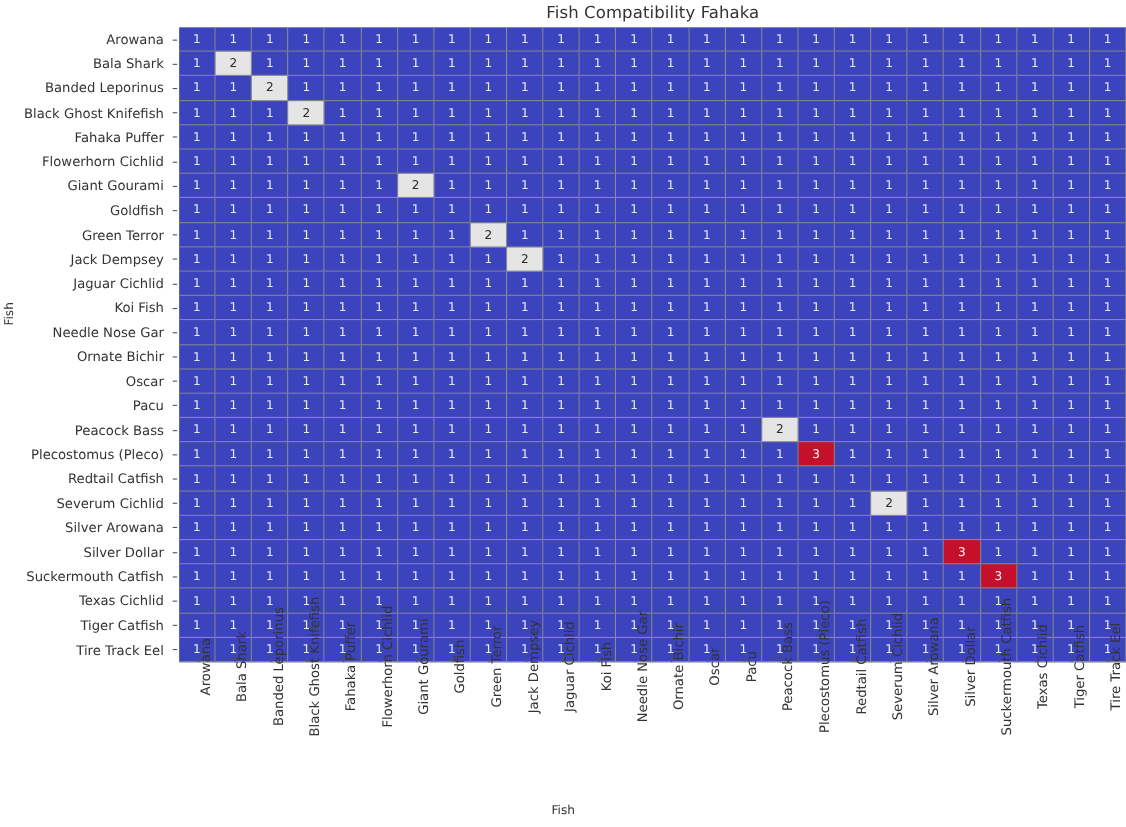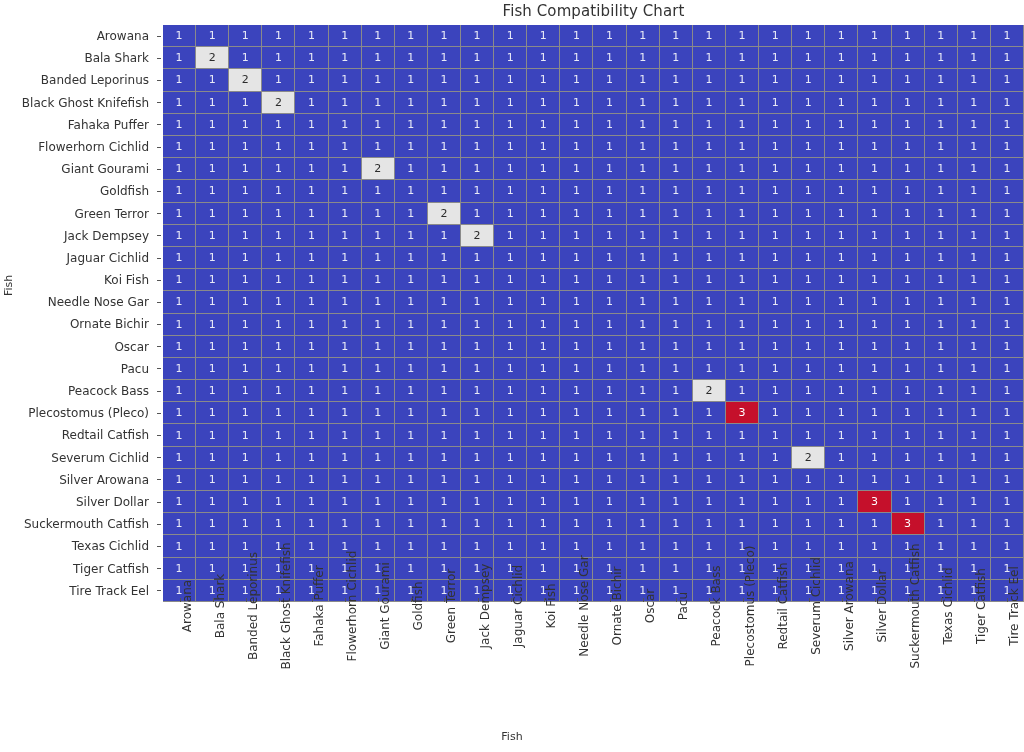--- a/index.html
+++ b/index.html
@@ -81,21 +81,21 @@
   }
   .coltick{
     position:absolute;top:-4px;left:50%;width:1px;height:4px;background:#555;
   }
 </style>
 </head>
 <body>
 
 <div id="chart-root">
 
-  <div id="chart-title">Fish Compatibility Chart</div>
+  <div id="chart-title">Fish Compatibility Fahaka</div>
 
   <div id="ylabel">Fish</div>
 
   <div id="row-labels">
       <div class="rowlab">Arowana</div>
       <div class="rowlab">Bala Shark</div>
       <div class="rowlab">Banded Leporinus</div>
       <div class="rowlab">Black Ghost Knifefish</div>
       <div class="rowlab">Fahaka Puffer</div>
       <div class="rowlab">Flowerhorn Cichlid</div>

